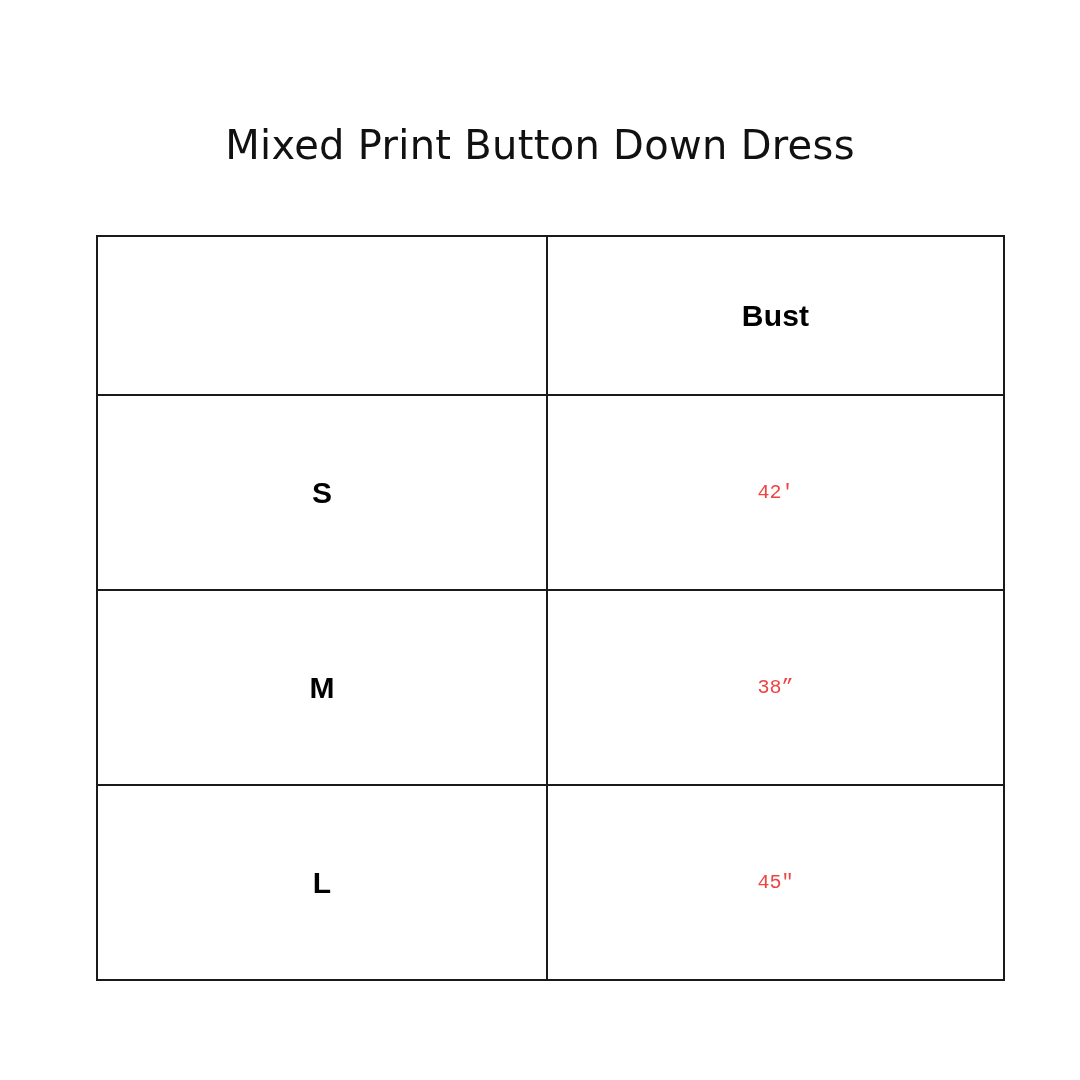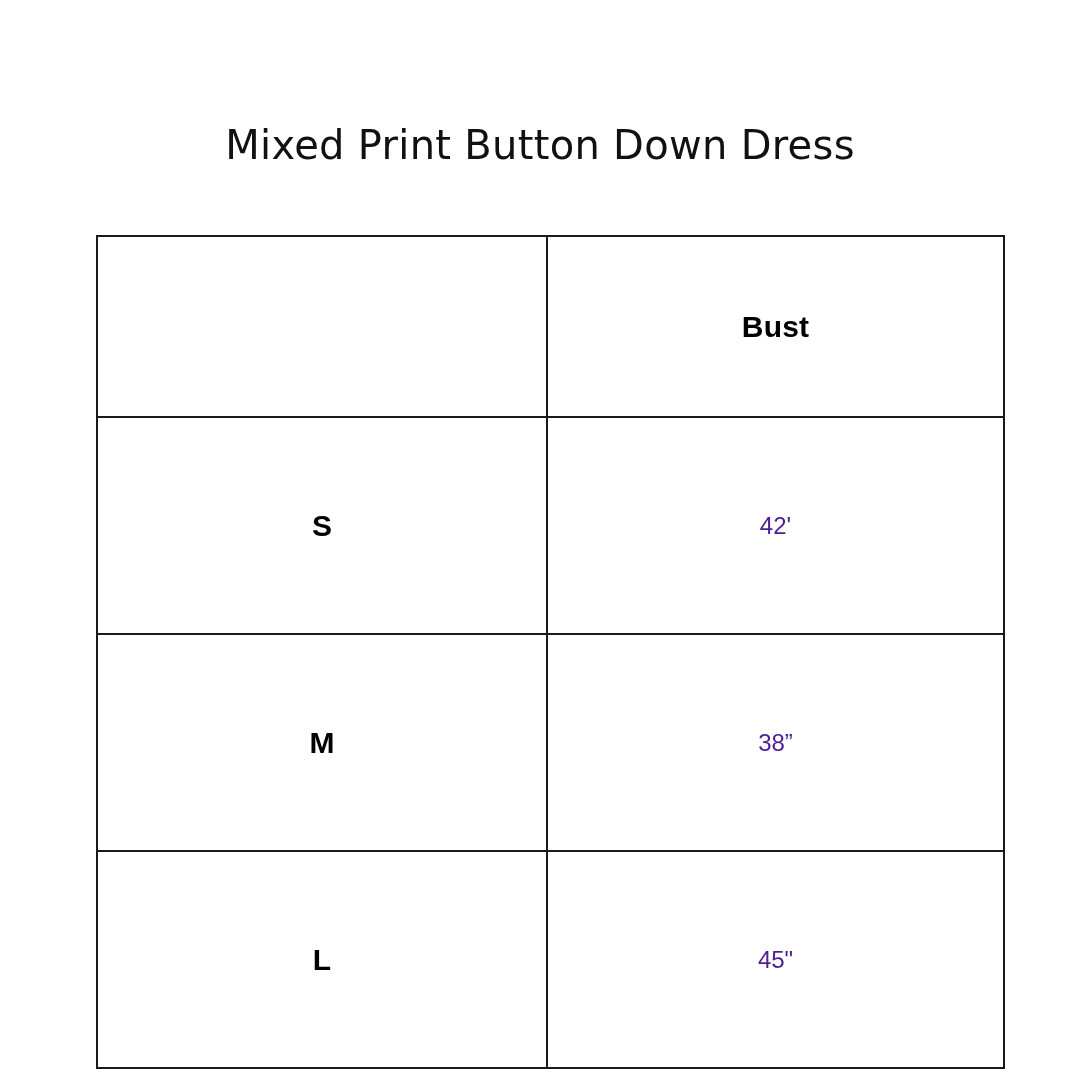--- a/index.html
+++ b/index.html
@@ -38,44 +38,44 @@
     left: 96px;
     top: 235px;
     width: 907px;
     border-collapse: collapse;
     table-layout: fixed;
   }
   .size-table td {
     border: 2px solid #1a1a1a;
     text-align: center;
     vertical-align: middle;
-    padding: 11px;
+    padding: 0;
   }
   .col-size { width: 450px; }
   .col-value { width: 457px; }
 
   tr.header-row td { height: 157px; }
   tr.data-row td { height: 193px; }
 
   .head-label {
     font-size: 30px;
     font-weight: bold;
     letter-spacing: 0.2px;
     color: #000000;
   }
   .size-label {
     font-size: 30px;
     font-weight: bold;
     color: #000000;
   }
   .measure-value {
-    font-size: 24px;
+    font-size: 20px;
     font-weight: 400;
-    color: #4c1d95;
-    font-family: Liberation Sans, sans-serif;
+    color: #ef4444;
+    font-family: Liberation Mono, monospace;
   }
   .empty-cell { font-size: 0; line-height: 0; }
 </style>
 </head>
 <body>
 
 <div class="page">
 
   <div class="title">Mixed Print Button Down Dress</div>
 

